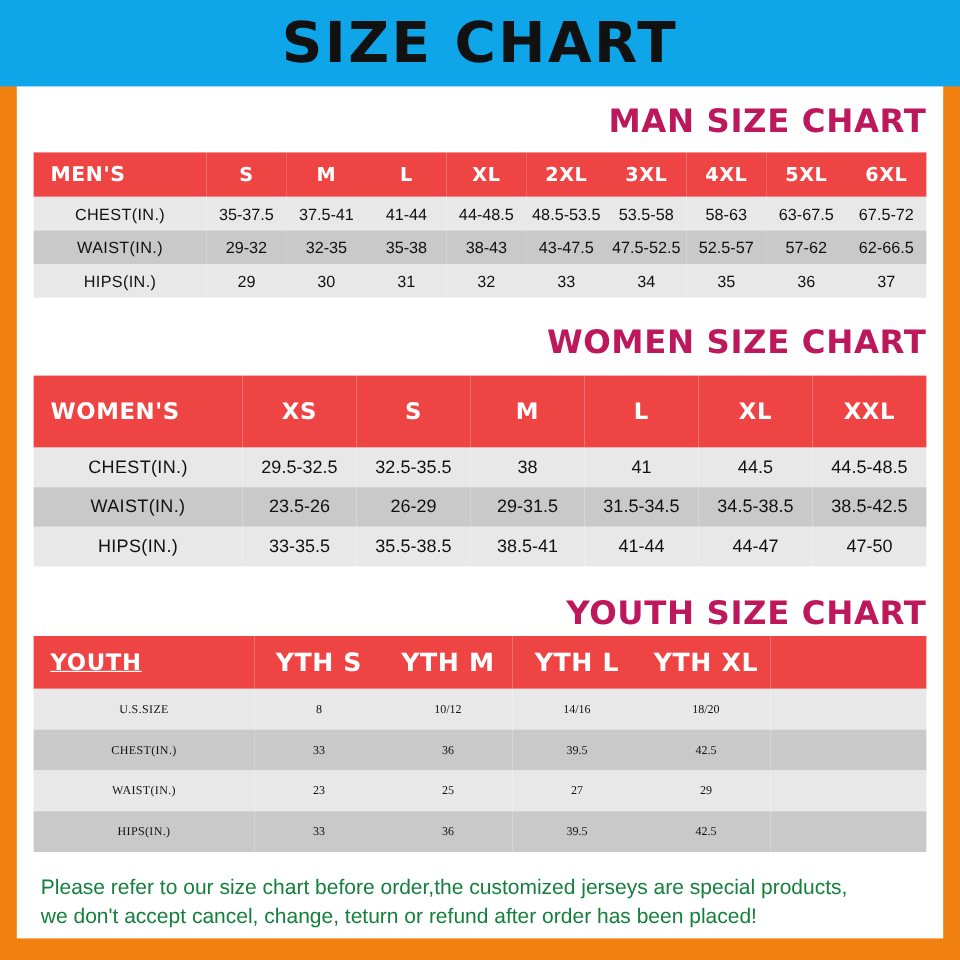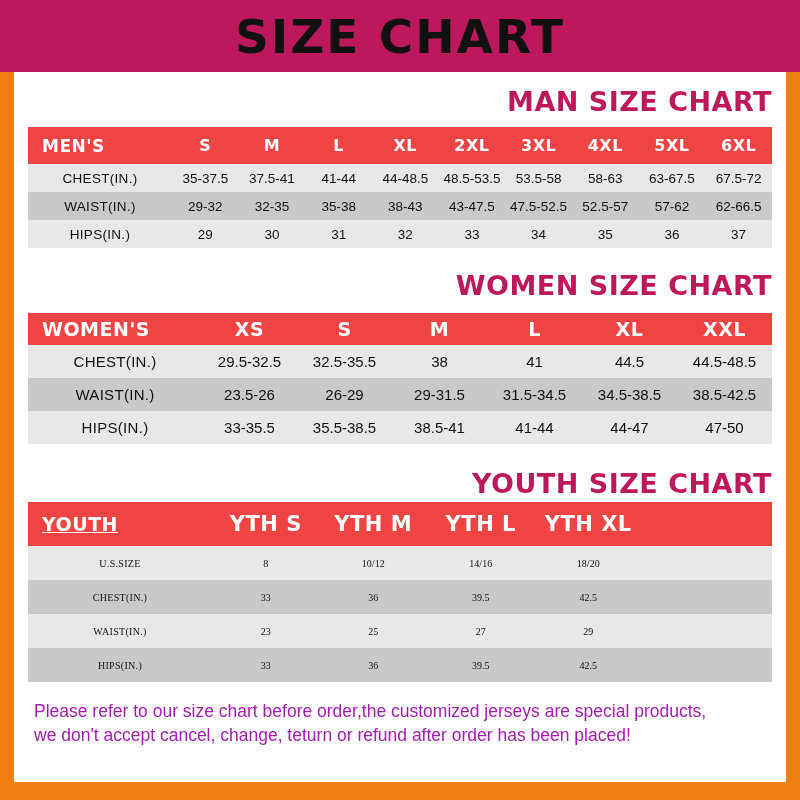--- a/index.html
+++ b/index.html
@@ -16,21 +16,21 @@
   .page {
     width: 800px;
     height: 800px;
     position: relative;
     box-sizing: border-box;
     background: #ffffff;
     border-left: 14px solid #f08010;
     border-right: 14px solid #f08010;
   }
   .header-band {
-    background: #be185d;
+    background: #0ea5e9;
     height: 72px;
     margin: 0 -14px;
     display: flex;
     align-items: center;
     justify-content: center;
   }
   .header-title {
     font-family: "DejaVu Sans", sans-serif;
     font-weight: bold;
     font-size: 47px;
@@ -92,35 +92,35 @@
   table.size-table tbody td.first-col {
     font-size: 13.5px;
     letter-spacing: 0.3px;
     text-align: center;
   }
 
   
   #men-table thead tr { height: 37px; }
   #men-table tbody tr { height: 28px; }
   
-  #women-table thead tr { height: 32px; }
+  #women-table thead tr { height: 60px; }
   #women-table tbody tr { height: 33px; }
   #women-table thead th { font-size: 19px; }
   #women-table thead th.first-col { font-size: 19px; }
   #women-table tbody td { font-size: 15px; }
   
   #youth-table thead tr { height: 44px; }
   #youth-table tbody tr { height: 34px; }
   #youth-table thead th { font-size: 21px; }
   #youth-table thead th.first-col { font-size: 19px; text-decoration: underline; }
   #youth-table tbody td { font-size: 10px; font-family: Liberation Serif, serif; }
 
   .notice {
     margin: 18px 20px 0 20px;
-    color: #a21caf;
+    color: #15803d;
     font-size: 17.5px;
     line-height: 1.35;
     font-family: "Liberation Sans", sans-serif;
     text-align: left;
   }
   .footer-band {
     position: absolute;
     left: -14px;
     right: -14px;
     bottom: 0;

